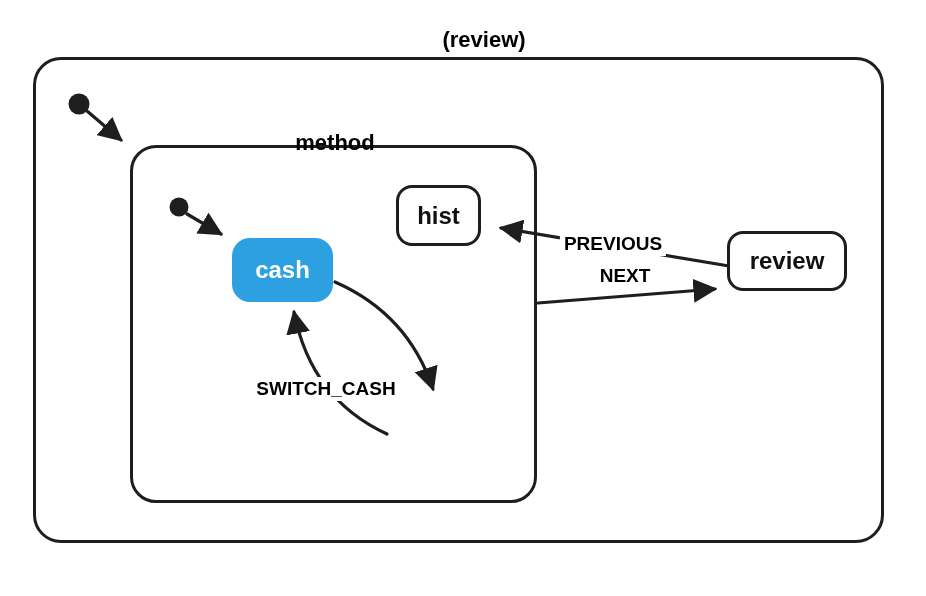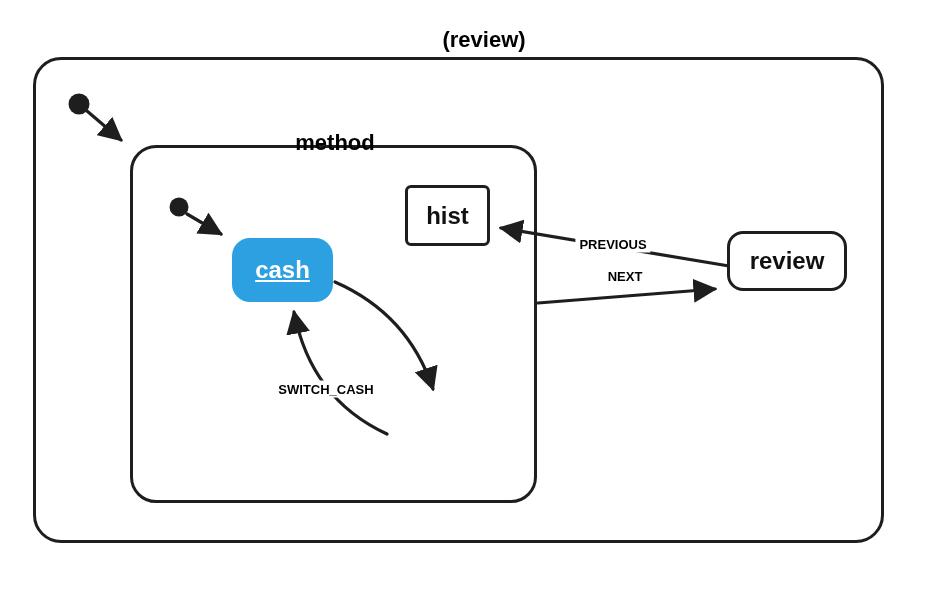--- a/index.html
+++ b/index.html
@@ -71,32 +71,32 @@
     justify-content: center;
     border: 3.5px solid var(--stroke);
     background: #fff;
     font-size: 24px;
     font-weight: 700;
     color: #111;
     z-index: 2;
     cursor: default;
     white-space: nowrap;
   }
-  .state-hist   { left: 405px; top: 185px; width:  85px; height: 61px; border-radius: 6px; }
+  .state-hist   { left: 396px; top: 185px; width:  85px; height: 61px; border-radius: 16px; }
   .state-cash   { left: 232px; top: 238px; width: 101px; height: 64px; border-radius: 18px;
-                  border: none; background: var(--active-state-fill); color: var(--active-state-text); text-decoration: underline; }
+                  border: none; background: var(--active-state-fill); color: var(--active-state-text); }
   .state-check  { left: 385px; top: 403px; width: 112px; height: 65px; border-radius: 18px; }
   .state-review { left: 727px; top: 231px; width: 120px; height: 60px; border-radius: 16px; }
 
   .edge-label {
     position: absolute;
     transform: translate(-50%, -50%);
     background: var(--canvas-bg);
     padding: 1px 4px;
-    font-size: 13px;
+    font-size: 19px;
     font-weight: 700;
     color: #000;
     white-space: nowrap;
     z-index: 3;
   }
   .label-switch-check { left: 400px; top: 320px; }
   .label-switch-cash  { left: 326px; top: 389px; }
   .label-previous     { left: 613px; top: 244px; }
   .label-next         { left: 625px; top: 276px; }
 </style>

